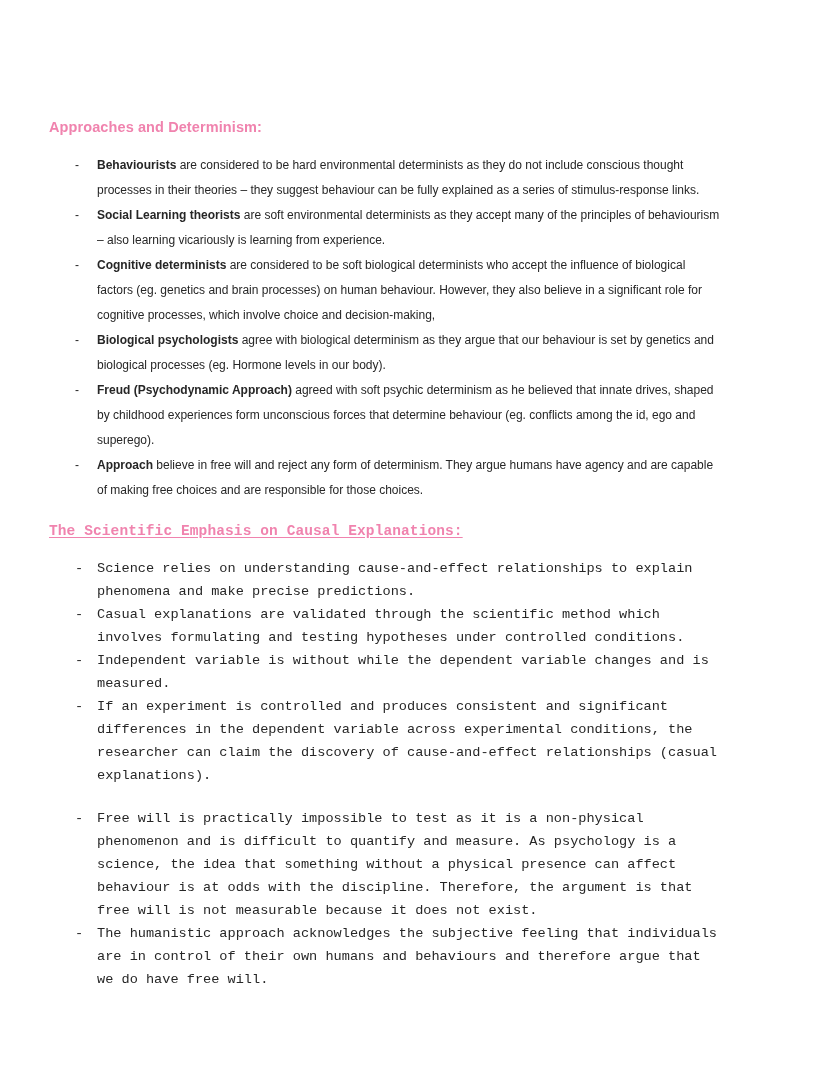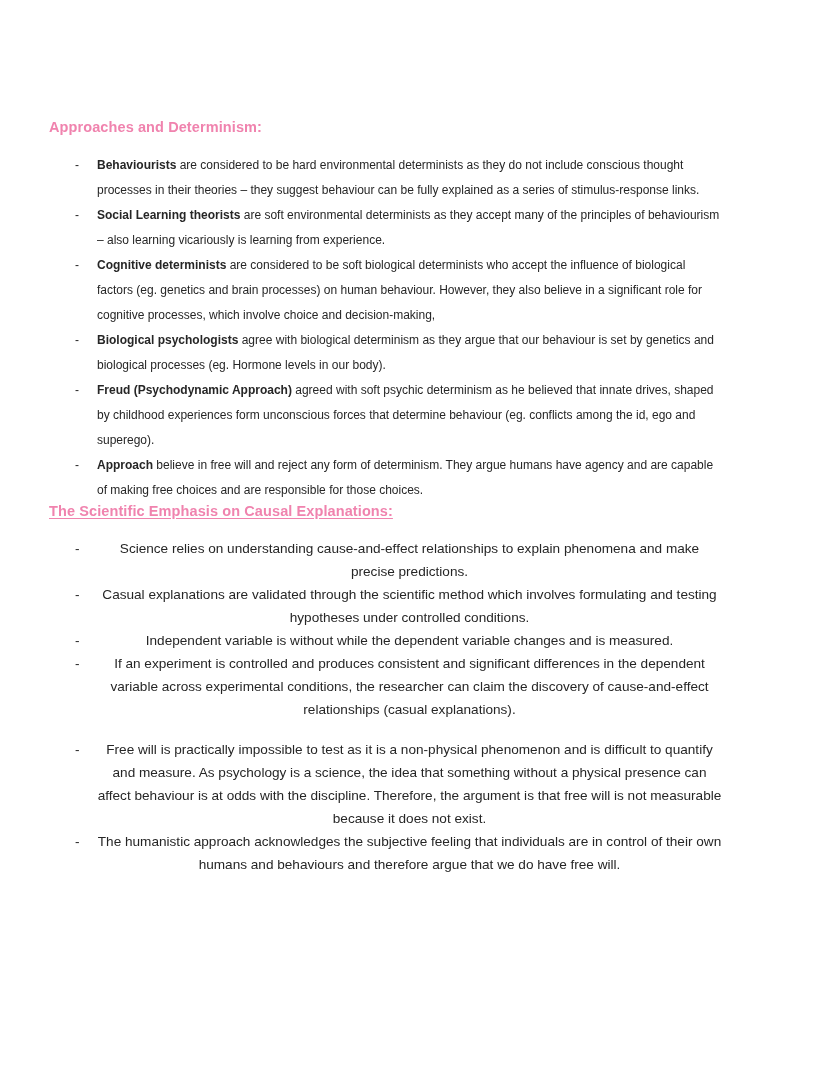--- a/index.html
+++ b/index.html
@@ -15,21 +15,21 @@
     color:var(--text);
     -webkit-font-smoothing:antialiased;
   }
   .page{
     box-sizing:border-box;
     width:762px;height:1071px;
     padding:119px 40px 0 49px;
     overflow:hidden;
   }
   .doc-section{margin:0;}
-  .doc-section + .doc-section{}
+  .doc-section + .doc-section{margin-top:20px;font-family:Liberation Mono, monospace;}
   h2.heading{
     margin:0;
     font-size:14.5px;
     line-height:17px;
     font-weight:700;
     color:var(--pink);
     letter-spacing:.1px;
   }
   h2.heading.underlined{
     text-decoration:underline;
@@ -52,21 +52,20 @@
   }
   ul.size-large li{
     font-size:12px;
     line-height:25px;
     max-width:690px;
   }
   ul.size-small li{
     font-size:13.6px;
     line-height:23px;
     max-width:694px;
-    text-align:center;
   }
   ul.bullets strong{font-weight:700;}
 </style>
 </head>
 <body>
 
 <div class="page">
 
   <section class="doc-section">
     <h2 class="heading">Approaches and Determinism:</h2>

